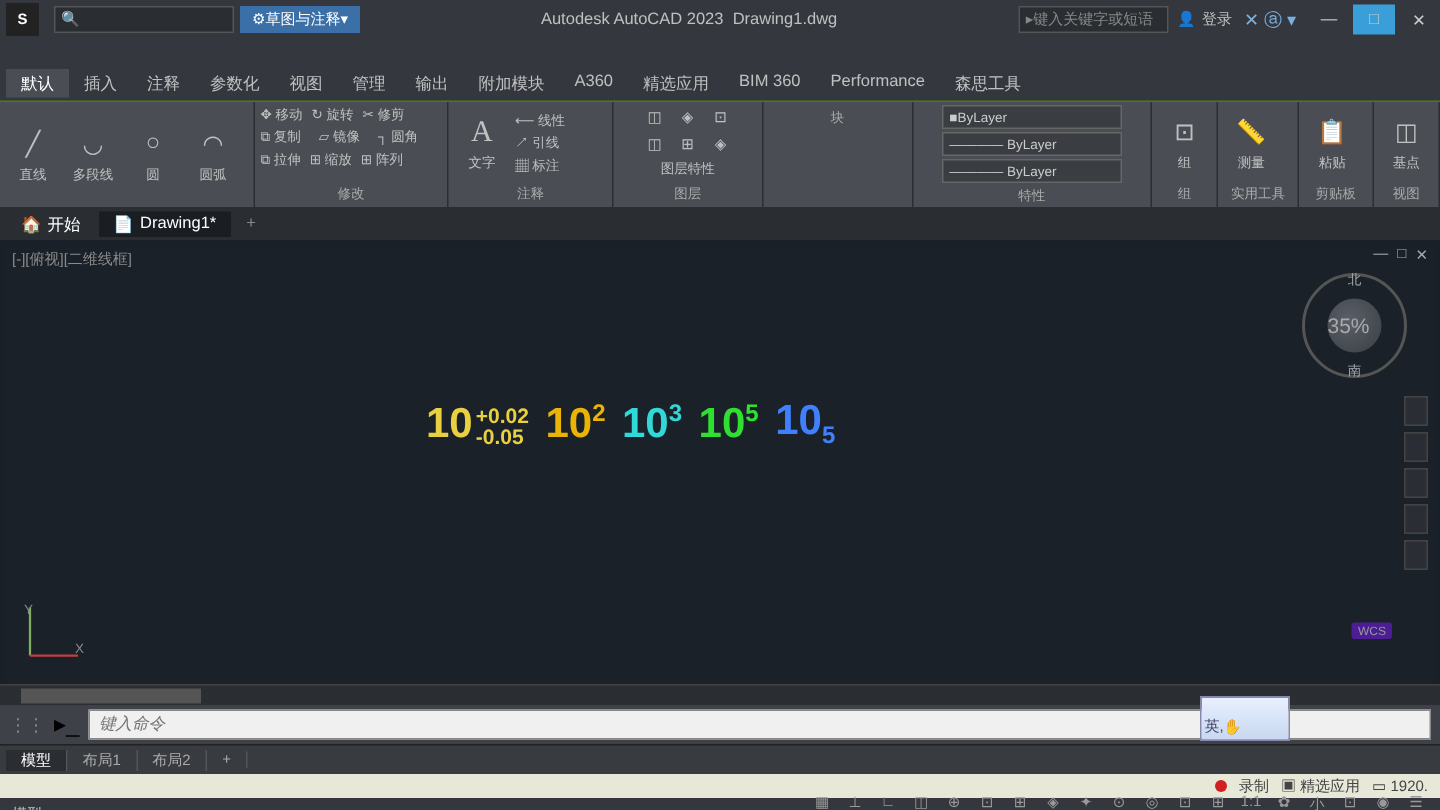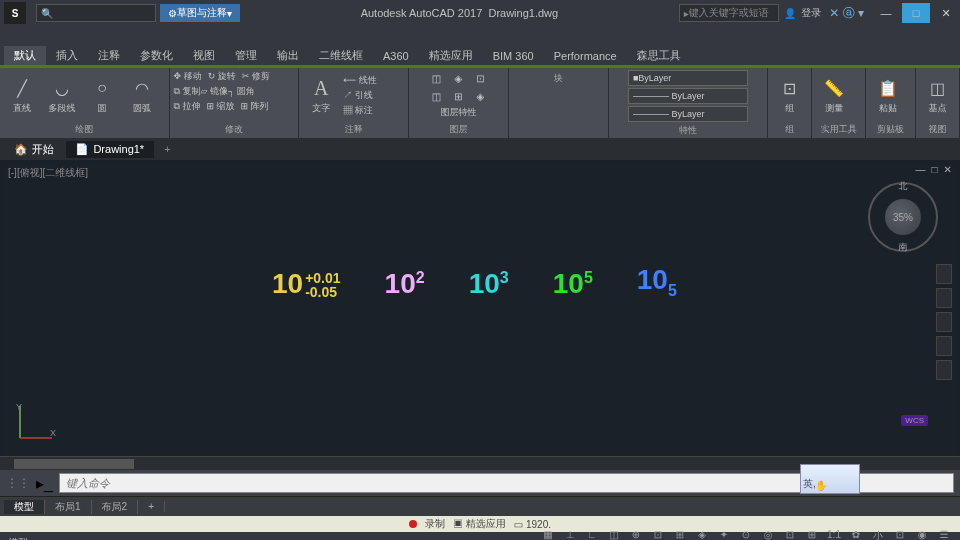--- a/index.html
+++ b/index.html
@@ -9,21 +9,21 @@
 .titlebar .search{width:120px;height:18px;background:#2a2d32;border:1px solid #555;margin-left:6px;display:flex;align-items:center}
 .titlebar .search-icon{font-size:10px;margin:0 4px;color:#888}
 .titlebar .ws{padding:2px 8px;background:#3a6fa8;color:#fff;font-size:10px;margin-left:4px;display:flex;align-items:center}
 .titlebar .title-center{flex:1;text-align:center;color:#c0c0c0;font-size:11px}
 .titlebar .search2{width:100px;height:18px;background:#2a2d32;border:1px solid #555;margin-right:6px;font-size:10px;color:#888;padding:0 4px;display:flex;align-items:center}
 .titlebar .login{display:flex;align-items:center;gap:4px;margin-right:8px;font-size:10px}
 .titlebar .cloud{color:#7ab0e0;margin-right:8px;font-size:12px}
 .titlebar .winbtns{display:flex;gap:2px}
 .titlebar .winbtn{width:28px;height:20px;display:flex;align-items:center;justify-content:center;font-size:11px;color:#ccc}
 .menubar{height:20px;background:#34383e;display:flex;align-items:center;font-size:11px;color:#c0c0c0;padding-left:26px}
-.ribbon-tabs{height:22px;background:#34383e;display:flex;align-items:center;font-size:11px;color:#c0c0c0;padding-left:4px;border-bottom:3px solid #4d7c0f}
+.ribbon-tabs{height:22px;background:#34383e;display:flex;align-items:flex-start;font-size:11px;color:#c0c0c0;padding-left:4px;border-bottom:1px solid #4d7c0f}
 .ribbon-tabs span{padding:2px 10px}
 .ribbon-tabs .active{background:#4a4e54;color:#fff}
 .ribbon{height:70px;background:#4a4e54;display:flex;font-size:10px;color:#c0c0c0}
 .ribbon-panel{border-right:1px solid #2a2d32;display:flex;flex-direction:column;padding:2px 4px}
 .ribbon-panel .tools{flex:1;display:flex;align-items:center;gap:4px;flex-wrap:wrap}
 .ribbon-panel .label{text-align:center;font-size:9px;color:#aaa;padding-top:2px}
 .tool-big{width:36px;height:44px;display:flex;flex-direction:column;align-items:center;justify-content:center;gap:2px}
 .tool-big .ico{width:24px;height:24px;display:flex;align-items:center;justify-content:center;font-size:16px}
 .tool-big .lbl{font-size:9px}
 .tool-sm{width:20px;height:16px;display:flex;align-items:center;justify-content:center;font-size:10px}
@@ -33,90 +33,90 @@
 .doc-tab{padding:2px 10px;color:#ccc;display:flex;align-items:center;gap:4px}
 .doc-tab.home{color:#fff}
 .doc-tab.active{background:#1a1d21;color:#fff}
 .plus-tab{color:#888;padding:0 8px}
 .canvas{position:relative;height:310px;background:#1a2028}
 .canvas-inner{position:absolute;top:4px;left:4px;right:4px;bottom:4px;background:#1b2129}
 .vp-label{position:absolute;top:2px;left:4px;font-size:10px;color:#8a8a8a}
 .winctl{position:absolute;top:0;right:4px;font-size:10px;color:#aaa;display:flex;gap:6px}
 .navcube{position:absolute;top:18px;right:18px;width:70px;height:70px;display:flex;align-items:center;justify-content:center}
 .navcube .ring{position:absolute;width:70px;height:70px;border:2px solid #555;border-radius:50%}
-.navcube .cube{width:36px;height:36px;background:radial-gradient(circle at 40% 40%,#5a6068,#3a3e44);border-radius:50%;display:flex;align-items:center;justify-content:center;color:#aaa;font-size:10px}
+.navcube .cube{width:36px;height:36px;background:radial-gradient(circle at 40% 40%,#5a6068,#3a3e44);border-radius:50%;display:flex;align-items:center;color:#aaa;font-size:14px}
 .navcube .dir{position:absolute;font-size:9px;color:#aaa}
 .navcube .n{top:-2px;left:50%;transform:translateX(-50%)}
 .navcube .s{bottom:-2px;left:50%;transform:translateX(-50%)}
 .wcs{position:absolute;bottom:40px;right:28px;font-size:8px;color:#999;background:#4c1d95;padding:1px 4px;border-radius:2px}
 .side-tools{position:absolute;top:100px;right:4px;width:16px;display:flex;flex-direction:column;gap:4px}
 .side-tools div{height:20px;background:#2a2e34;border:1px solid #444}
 .ucs{position:absolute;bottom:20px;left:12px}
 .ucs svg{overflow:visible}
 .heading{position:absolute;top:40px;left:180px;font-size:28px;color:#fff;font-weight:normal}
 .heading .cursor{color:#d4a84a}
-.formulas{position:absolute;top:100px;left:268px;display:flex;gap:44px;align-items:flex-end;font-family:Arial}
+.formulas{position:absolute;top:100px;left:280px;display:flex;gap:11px;align-items:center;font-family:Arial}
 .frm{font-size:28px;font-weight:bold}
 .frm sup{font-size:16px;vertical-align:super}
 .frm sub{font-size:16px;vertical-align:sub}
 .frm .tol{display:inline-flex;flex-direction:column;font-size:14px;line-height:14px;vertical-align:middle;margin-left:2px}
 .yellow{color:#e8d040}
-.magenta{color:#f0abfc}
+.magenta{color:#eab308}
 .cyan{color:#30d8d8}
 .green{color:#30e030}
 .blue{color:#4080ff}
 .subtitle{position:absolute;bottom:4px;left:50%;transform:translateX(-50%);font-size:20px;color:#e8e8e8;text-shadow:1px 1px 2px #000}
 .scrollbar-h{position:absolute;bottom:0;left:0;right:0;height:14px;background:#2a2d32;border-top:1px solid #444}
 .scrollbar-h .thumb{position:absolute;left:14px;width:120px;height:10px;top:2px;background:#555}
 .layout-tabs{height:20px;background:#383b40;display:flex;align-items:center;font-size:10px;color:#aaa;padding-left:4px;border-top:1px solid #222}
 .layout-tabs span{padding:0 10px;border-right:1px solid #555}
 .layout-tabs .active{background:#2a2d32;color:#fff}
 .cmdline{height:26px;background:#3e4248;display:flex;align-items:center;padding:0 6px;gap:6px;position:relative}
 .cmdline .handle{color:#888;font-size:12px}
 .cmdline input{flex:1;background:#f0f0f0;border:1px solid #888;height:20px;font-size:11px;padding:0 6px;font-style:italic;color:#777}
 .cmdline .ime{position:absolute;right:100px;bottom:2px;width:60px;height:30px;background:linear-gradient(#e8f0ff,#c8d8f0);border:1px solid #88a;font-size:10px;color:#446;display:flex;align-items:end;padding:2px}
 .statusbar{height:22px;background:#34383e;display:flex;align-items:center;font-size:10px;color:#c0c0c0}
 .statusbar .left{padding:0 8px}
 .statusbar .mid{flex:1}
 .statusbar .icons{display:flex;gap:6px;padding-right:8px}
 .statusbar .icons span{width:16px;text-align:center;color:#999}
-.rec-bar{height:16px;background:#e8e8d8;display:flex;align-items:center;justify-content:center;font-size:10px;color:#444;padding:0 8px;gap:8px}
+.rec-bar{height:16px;background:#e8e8d8;display:flex;align-items:center;justify-content:flex-end;font-size:10px;color:#444;padding:0 8px;gap:8px}
 .rec-dot{width:8px;height:8px;background:#d02020;border-radius:50%}
 </style>
 </head>
 <body>
 
 <div class="titlebar">
   <div class="app-logo">S</div>
   <div class="search">
       <span class="search-icon">🔍</span>
     </div>
   <div class="ws">⚙ <span>草图与注释</span> ▾</div>
-  <div class="title-center"><span>Autodesk AutoCAD 2017</span>&nbsp;&nbsp;<span>Drawing1.dwg</span></div>
+  <div class="title-center"><span>Autodesk AutoCAD 2023</span>&nbsp;&nbsp;<span>Drawing1.dwg</span></div>
   <div class="search2">▸ <span>键入关键字或短语</span></div>
   <div class="login">👤 <span>登录</span></div>
   <span class="cloud">✕ ⓐ ▾</span>
   <div class="winbtns">
     <div class="winbtn">—</div>
     <div class="winbtn" style="background:#3a9ed8">□</div>
     <div class="winbtn">✕</div>
   </div>
 </div>
 
 <div class="menubar"></div>
 
 <div class="ribbon-tabs">
   <span class="active">默认</span>
   <span>插入</span>
   <span>注释</span>
   <span>参数化</span>
   <span>视图</span>
   <span>管理</span>
   <span>输出</span>
-  <span>二维线框</span>
+  <span>附加模块</span>
   <span>A360</span>
   <span>精选应用</span>
   <span>BIM 360</span>
   <span>Performance</span>
   <span>森思工具</span>
 </div>
 
 <div class="ribbon">
   <div class="ribbon-panel" style="width:170px">
     <div class="tools">
@@ -130,30 +130,29 @@
         </div>
       <div class="tool-big">
           <div class="ico">○</div>
           <div class="lbl">圆</div>
         </div>
       <div class="tool-big">
           <div class="ico">◠</div>
           <div class="lbl">圆弧</div>
         </div>
     </div>
-    <div class="label">绘图</div>
   </div>
   <div class="ribbon-panel" style="width:130px">
     <div class="tools" style="flex-direction:column;align-items:start;font-size:9px;gap:2px">
       <div style="display:flex;gap:6px">
           <span>✥ 移动</span>
           <span>↻ 旋转</span>
           <span>✂ 修剪</span>
         </div>
-      <div style="display:flex;gap:0">
+      <div style="display:flex;gap:12px">
           <span>⧉ 复制</span>
           <span>▱ 镜像</span>
           <span>┐ 圆角</span>
         </div>
       <div style="display:flex;gap:6px">
           <span>⧉ 拉伸</span>
           <span>⊞ 缩放</span>
           <span>⊞ 阵列</span>
         </div>
     </div>
@@ -271,21 +270,21 @@
     <div class="ucs">
       <svg width="40" height="40">
           <line x1="4" y1="36" x2="4" y2="4" stroke="#7fb060" stroke-width="1.5"></line>
           <line x1="4" y1="36" x2="36" y2="36" stroke="#c04040" stroke-width="1.5"></line>
           <text x="0" y="8" fill="#888" font-size="9">Y</text>
           <text x="34" y="34" fill="#888" font-size="9">X</text>
         </svg>
     </div>
     <div class="formulas">
       <div class="frm yellow"><span>10</span><span class="tol">
-            <span>+0.01</span>
+            <span>+0.02</span>
             <span>-0.05</span>
           </span></div>
       <div class="frm magenta"><span>10</span><sup>2</sup></div>
       <div class="frm cyan"><span>10</span><sup>3</sup></div>
       <div class="frm green"><span>10</span><sup>5</sup></div>
       <div class="frm blue"><span>10</span><sub>5</sub></div>
     </div>
   </div>
   <div class="scrollbar-h">
       <div class="thumb"></div>

